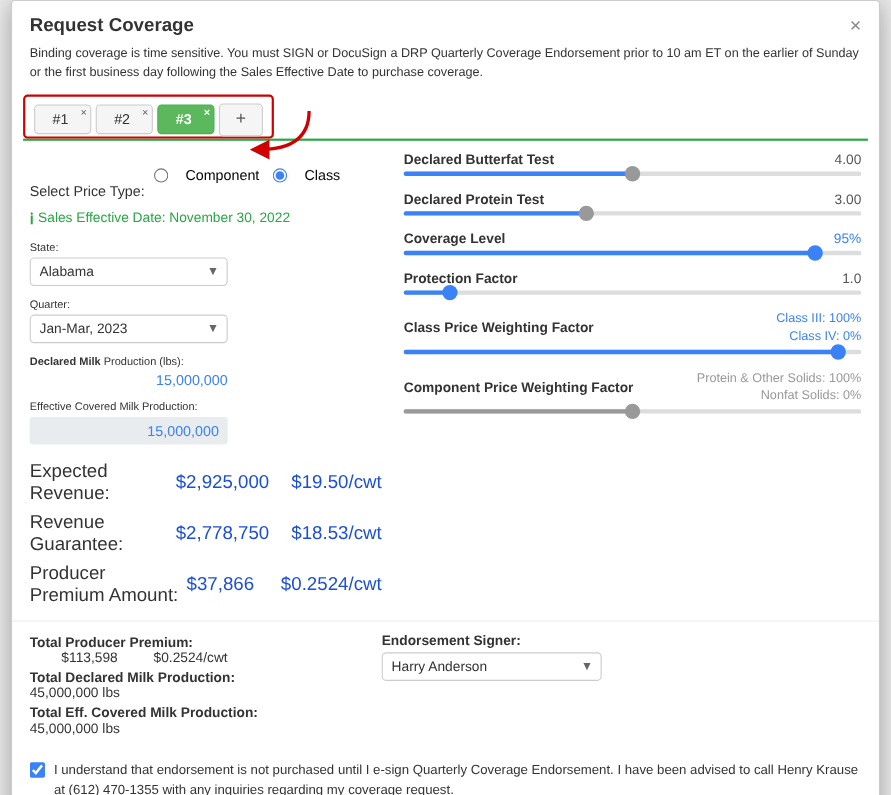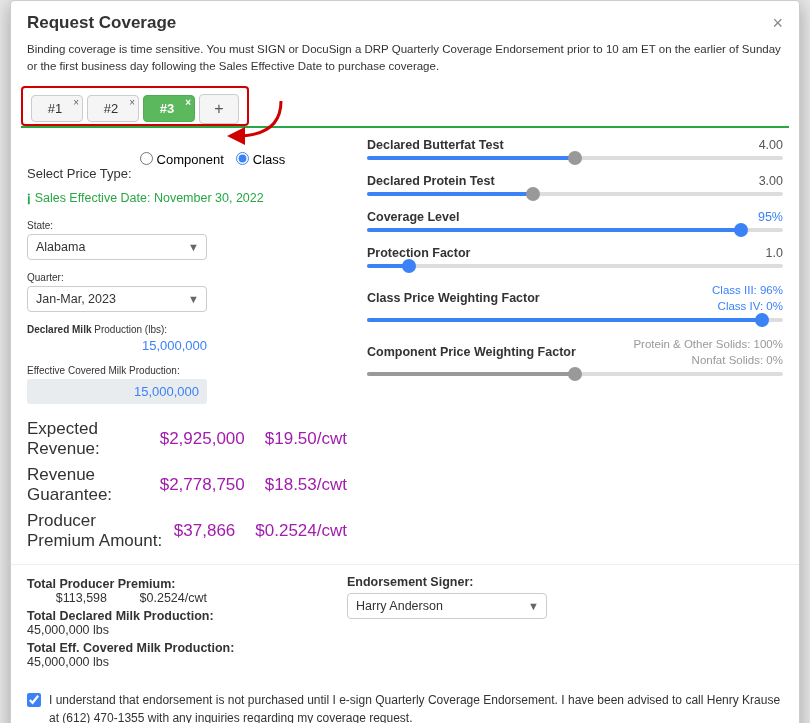--- a/index.html
+++ b/index.html
@@ -115,22 +115,22 @@
       font-weight: normal;
       margin-top: 28px;
     }
     .radio-group {
       display: flex;
       align-items: center;
       gap: 12px;
     }
     .radio-item {
       display: flex;
-      align-items: flex-start;
-      gap: 4px;
+      align-items: center;
+      gap: 16px;
       cursor: pointer;
     }
     .radio-item input[type="radio"] {
       accent-color: #3b82f6;
     }
     
     .sales-date {
       color: #28a745;
       font-size: 12.5px;
       margin-bottom: 12px;
@@ -208,23 +208,23 @@
       font-size: 17px;
     }
     .summary-row .s-label {
       color: #333;
     }
     .summary-row .s-values {
       display: flex;
       gap: 20px;
     }
     .summary-row .s-val {
-      color: #a21caf;
+      color: #1d4ed8;
       min-width: 70px;
-      text-align: right;
+      text-align: center;
     }
     
     .slider-group {
       margin-bottom: 14px;
     }
     .slider-header {
       display: flex;
       justify-content: space-between;
       align-items: center;
       margin-bottom: 4px;
@@ -518,21 +518,21 @@
         <div class="slider-track">
           <div class="slider-fill" style="width:10%;"></div>
           <div class="slider-thumb" style="left:10%;"></div>
         </div>
       </div>
 
       <div class="slider-group">
         <div class="slider-header">
           <span class="slider-title">Class Price Weighting Factor</span>
           <div class="slider-header-right">
-            <div>Class III: 96%</div>
+            <div>Class III: 100%</div>
             <div>Class IV: 0%</div>
           </div>
         </div>
         <div class="slider-track">
           <div class="slider-fill" style="width:95%;"></div>
           <div class="slider-thumb" style="left:95%;"></div>
         </div>
       </div>
 
       <div class="slider-group">

